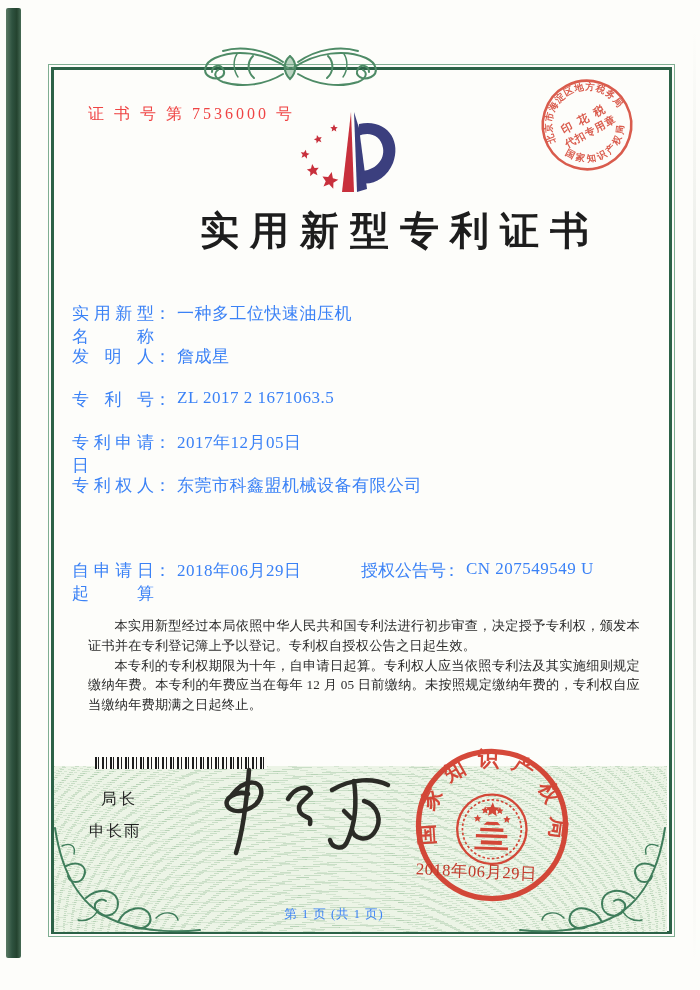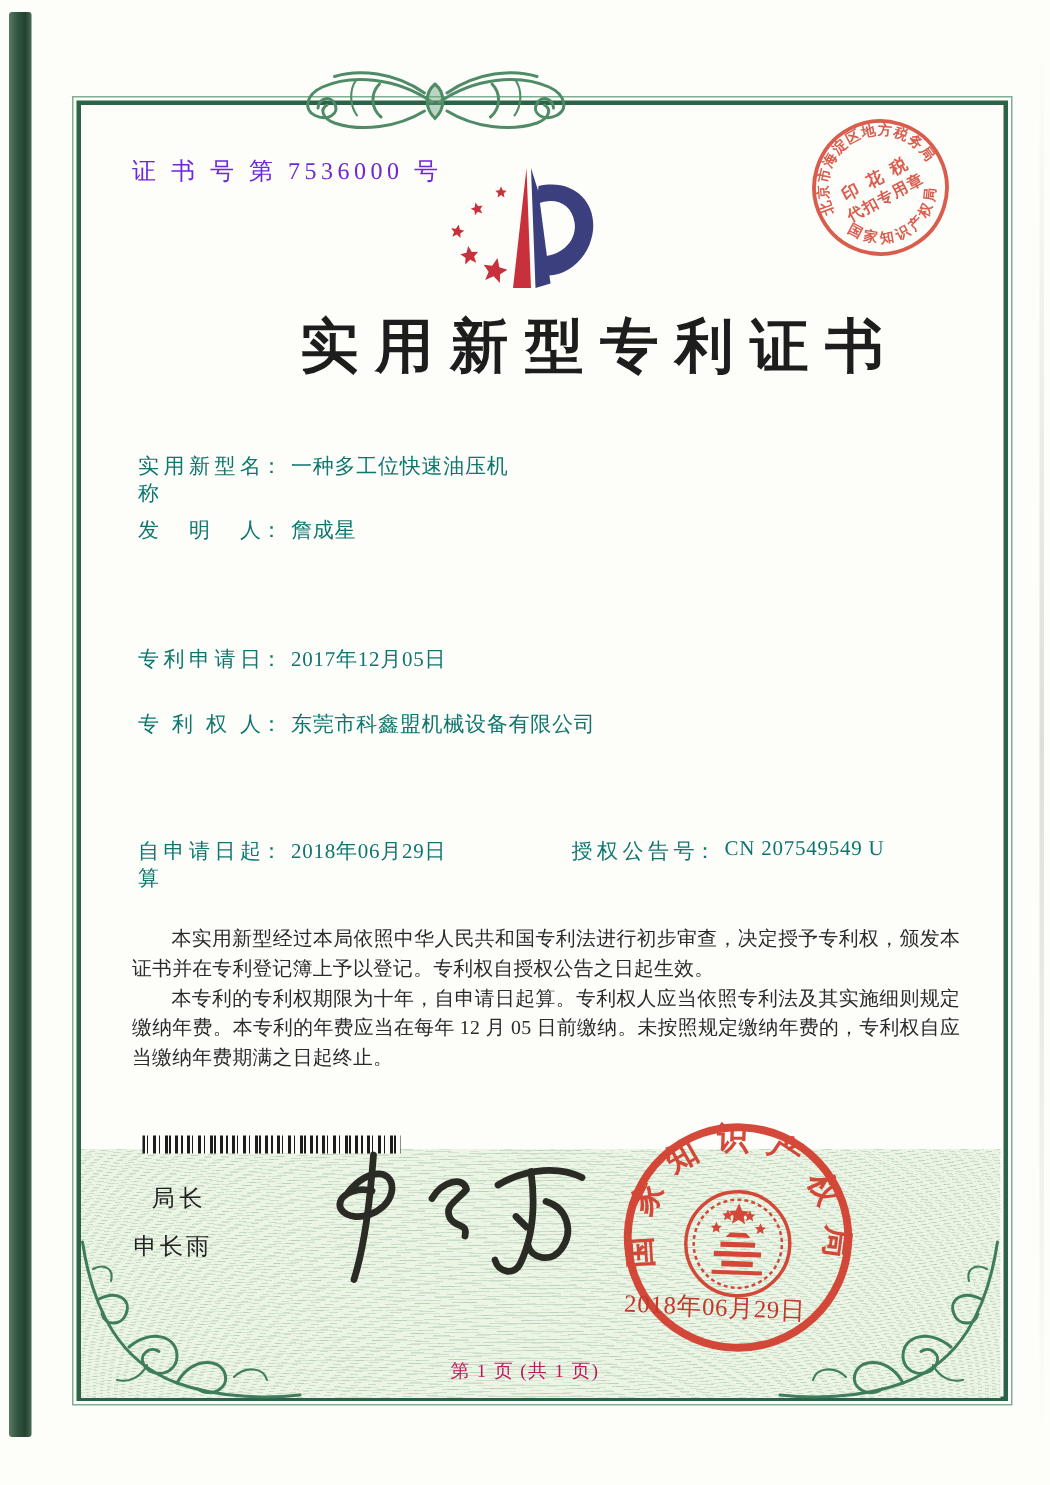--- a/index.html
+++ b/index.html
@@ -21,25 +21,25 @@
   .guilloche{position:absolute;left:54px;top:766px;width:613px;height:166px;
     background:
       repeating-radial-gradient(ellipse 1400px 420px at 50% 210%, rgba(110,165,115,.28) 0 1px, rgba(255,255,255,0) 1px 6px),
       repeating-radial-gradient(ellipse 1200px 380px at 30% -90%, rgba(110,165,115,.18) 0 1px, rgba(255,255,255,0) 1px 7px),
       #ecf4e6;}
 
   .ornament{position:absolute;color:#4e8b66;}
   svg{display:block;}
 
   
-  .cert-no{position:absolute;left:88px;top:104px;font-size:16px;letter-spacing:3px;color:#6d28d9;}
+  .cert-no{position:absolute;left:88px;top:104px;font-size:16px;letter-spacing:3px;color:#ef4444;}
   .title{position:absolute;left:100px;top:204px;width:500px;text-align:right;
          font-size:39px;letter-spacing:11px;font-weight:600;color:#1d1d1d;}
 
-  .row{position:absolute;left:92px;width:560px;font-size:14px;color:#0f766e;}
+  .row{position:absolute;left:72px;width:560px;font-size:17px;color:#3b82f6;}
   .flabel{display:inline-block;width:82px;text-align:justify;text-align-last:justify;vertical-align:top;}
   .fcolon{display:inline-block;vertical-align:top;margin-right:6px;}
   .fvalue{display:inline-block;vertical-align:top;letter-spacing:.5px;}
   .addr-val{display:inline-block;vertical-align:top;width:440px;line-height:21.5px;letter-spacing:.4px;}
   .grant-no{position:absolute;left:289px;top:0;white-space:nowrap;}
 
   .body-text{position:absolute;left:88px;top:584px;width:552px;font-size:13.2px;
              line-height:19.8px;color:#2a2a2a;text-align:justify;letter-spacing:.2px;margin-top:32px;}
   .body-text p{margin:0;text-indent:2em;}
 
@@ -50,22 +50,22 @@
                 font-family:Liberation Mono, monospace;}
   .signer-name{position:absolute;left:89px;top:821px;font-size:15.5px;letter-spacing:2px;color:#222;
                 font-family:"Liberation Sans","DejaVu Sans",sans-serif;}
   .signature{position:absolute;left:196px;top:763px;}
 
   .big-seal{position:absolute;left:408px;top:741px;opacity:.93;transform:rotate(2deg);}
   .seal-date{position:absolute;left:416px;top:862px;width:170px;font-size:16.5px;color:#c2392a;
              letter-spacing:.5px;transform:rotate(2.5deg);white-space:nowrap;}
   .tax-stamp{position:absolute;left:528px;top:66px;opacity:.88;transform:rotate(-28deg);}
 
-  .footer{position:absolute;left:250px;top:906px;width:200px;text-align:center;
-          font-size:12.5px;letter-spacing:1px;color:#be185d;}
+  .footer{position:absolute;left:234px;top:906px;width:200px;text-align:center;
+          font-size:12.5px;letter-spacing:1px;color:#3b82f6;}
 </style>
 </head>
 <body>
 
 <div id="page">
 
   <div class="spine"></div>
   <div class="page-edge"></div>
 
   <div class="frame">
@@ -135,20 +135,23 @@
     </svg>
   </div>
 
   <div class="title">实用新型专利证书</div>
 
   <div class="row" style="top:302px">
     <span class="flabel">实用新型名称</span><span class="fcolon">：</span><span class="fvalue">一种多工位快速油压机</span>
   </div>
   <div class="row" style="top:345px">
     <span class="flabel">发明人</span><span class="fcolon">：</span><span class="fvalue">詹成星</span>
+  </div>
+  <div class="row" style="top:388px">
+    <span class="flabel">专利号</span><span class="fcolon">：</span><span class="fvalue">ZL 2017 2 1671063.5</span>
   </div>
   <div class="row" style="top:431px">
     <span class="flabel">专利申请日</span><span class="fcolon">：</span><span class="fvalue">2017年12月05日</span>
   </div>
   <div class="row" style="top:474px">
     <span class="flabel">专利权人</span><span class="fcolon">：</span><span class="fvalue">东莞市科鑫盟机械设备有限公司</span>
   </div>
 
 
   <div class="row" style="top:559px">

